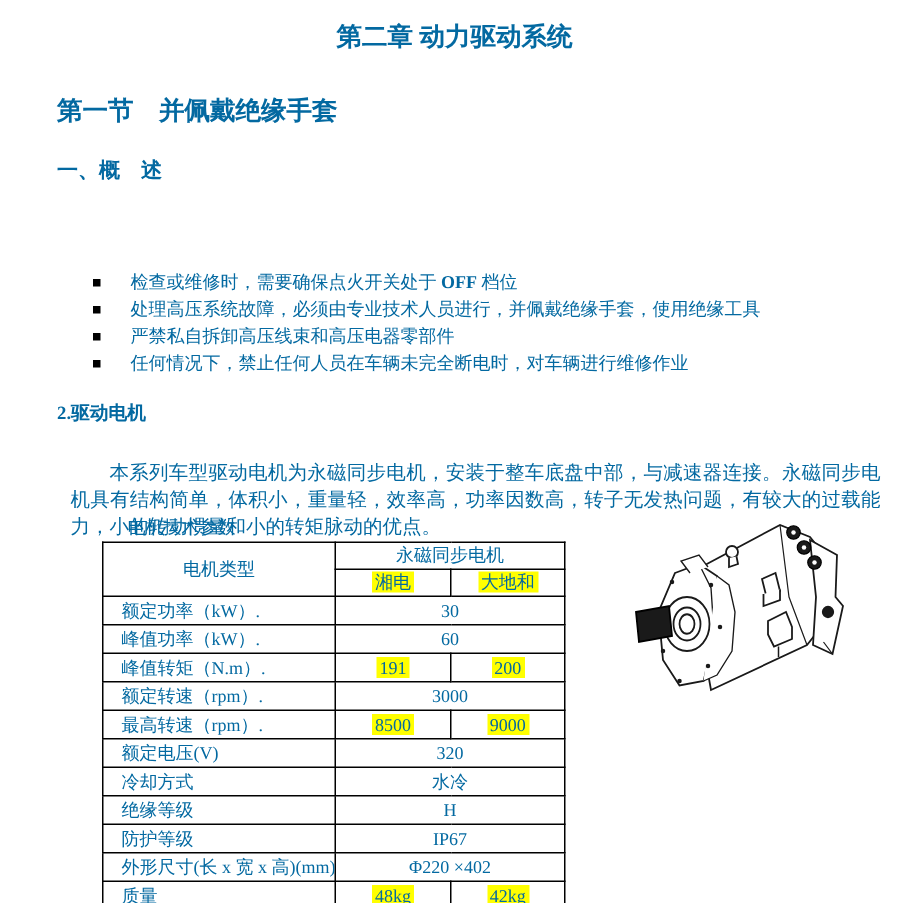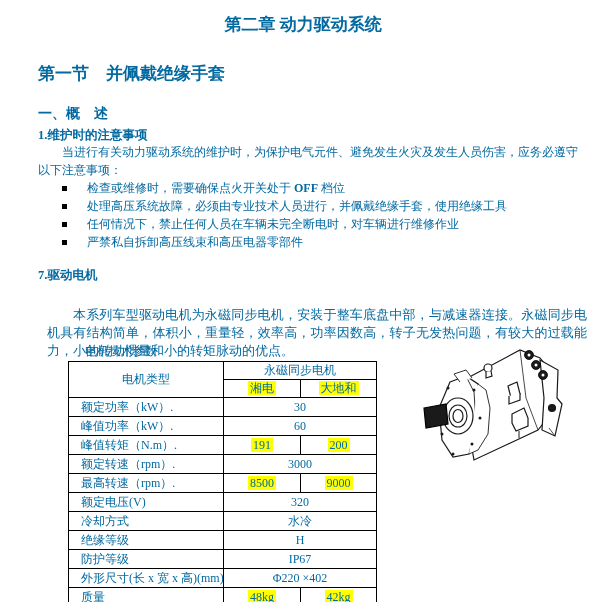--- a/index.html
+++ b/index.html
@@ -93,44 +93,42 @@
 <body>
 
 <div class="page">
 
   <div class="chapter-title">第二章 动力驱动系统</div>
 
   <div class="section-title">第一节　并佩戴绝缘手套</div>
 
   <div class="overview-heading">一、概　述</div>
 
-  <div class="m-heading">1.维护时的注意事项</div>
-
-  <div class="m-intro">当进行有关动力驱动系统的维护时，为保护电气元件、避免发生火灾及发生人员伤害，应务必遵守以下注意事项：</div>
+
 
   <div class="bullet-list">
     <div class="bullet-item">
       <span class="bullet-marker"></span>
       <span class="bullet-text"><span>检查或维修时，需要确保点火开关处于 </span><b>OFF</b><span> 档位</span></span>
     </div>
     <div class="bullet-item">
       <span class="bullet-marker"></span>
       <span class="bullet-text"><span>处理高压系统故障，必须由专业技术人员进行，并佩戴绝缘手套，使用绝缘工具</span><b></b><span></span></span>
     </div>
     <div class="bullet-item">
       <span class="bullet-marker"></span>
+      <span class="bullet-text"><span>严禁私自拆卸高压线束和高压电器零部件</span><b></b><span></span></span>
+    </div>
+    <div class="bullet-item">
+      <span class="bullet-marker"></span>
       <span class="bullet-text"><span>任何情况下，禁止任何人员在车辆未完全断电时，对车辆进行维修作业</span><b></b><span></span></span>
     </div>
-    <div class="bullet-item">
-      <span class="bullet-marker"></span>
-      <span class="bullet-text"><span>严禁私自拆卸高压线束和高压电器零部件</span><b></b><span></span></span>
-    </div>
   </div>
 
-  <div class="dm-heading">7.驱动电机</div>
+  <div class="dm-heading">2.驱动电机</div>
 
   <div class="dm-para">本系列车型驱动电机为永磁同步电机，安装于整车底盘中部，与减速器连接。永磁同步电机具有结构简单，体积小，重量轻，效率高，功率因数高，转子无发热问题，有较大的过载能力，小的转动惯量和小的转矩脉动的优点。</div>
 
   <div class="table-caption">电机技术参数</div>
 
   <table class="motor-table">
     <colgroup>
         <col class="col-label">
         <col class="col-v1">
         <col class="col-v2">

